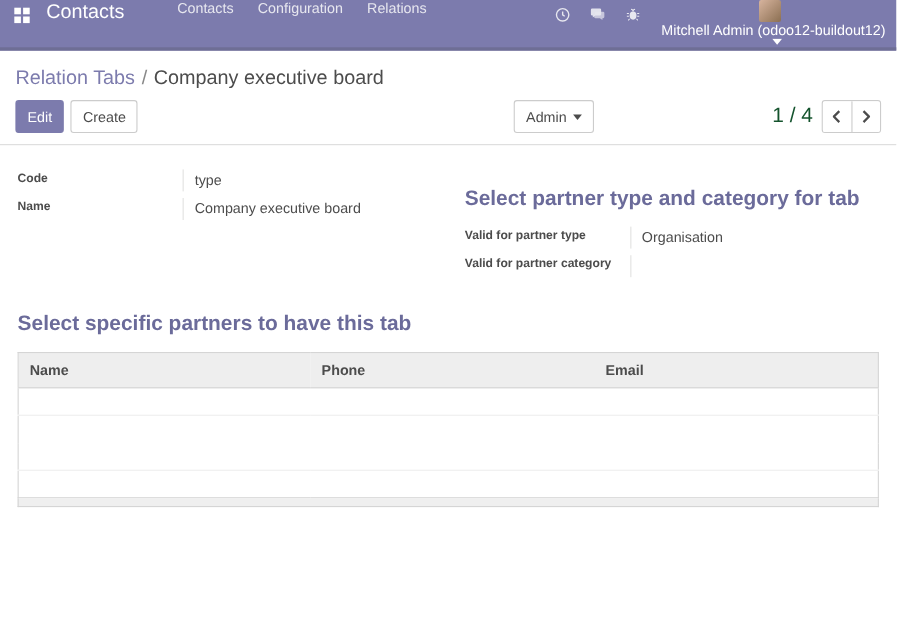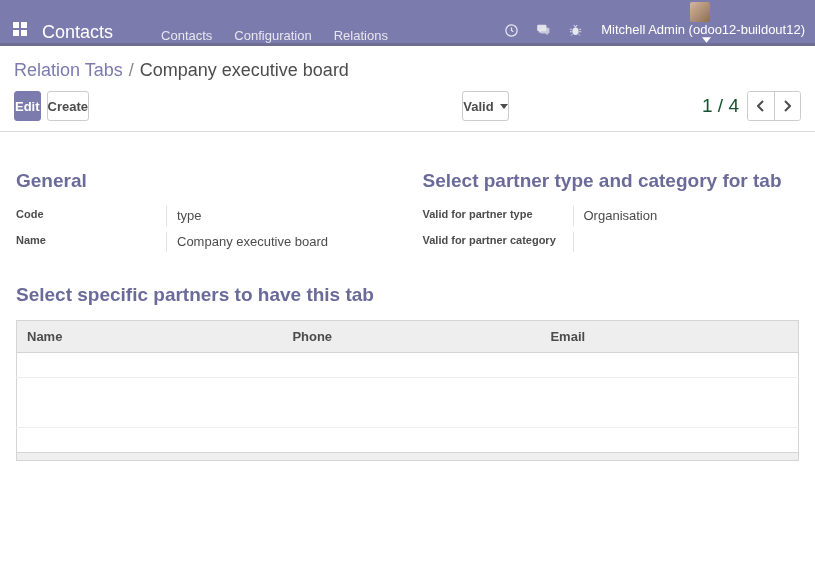--- a/index.html
+++ b/index.html
@@ -17,22 +17,22 @@
     font-size: 13px;
     color: var(--text);
     background: #fff;
   }
 
   
   .navbar {
     background: var(--purple);
     height: 46px;
     display: flex;
-    align-items: flex-end;
-    padding: 17px 10px 0 6px;
+    align-items: flex-start;
+    padding: 0 10px 0 6px;
     color: #fff;
     border-bottom: 3px solid var(--purple-dark);
   }
   .navbar .apps-btn {
     width: 28px; height: 28px;
     display: flex; align-items: center; justify-content: center;
     cursor: pointer;
     margin-right: 8px;
   }
   .apps-grid {
@@ -95,28 +95,28 @@
   }
   .breadcrumb a { color: var(--link); text-decoration: none; cursor: pointer; }
   .breadcrumb .sep { color: #888; }
   .breadcrumb .current { color: #4c4c4c; }
 
   .cp-row {
     display: flex; align-items: center;
   }
   .btn {
     height: 30px;
-    padding: 0 0;
+    padding: 0 10px;
     border: 1px solid #ccc;
     background: #fff;
     border-radius: 3px;
     font-size: 13px;
     color: #4c4c4c;
     cursor: pointer;
-    display: inline-flex; align-items: center; gap: 6px; font-weight: bold;
+    display: inline-flex; align-items: center; gap: 6px;
   }
   .btn.primary {
     background: var(--purple);
     border-color: var(--purple);
     color: #fff;
   }
   .btn + .btn { margin-left: 6px; }
   .cp-row .action-wrap { margin-left: auto; margin-right: auto; padding-left: 180px;}
   .action-btn .caret-down {
     width:0;height:0;border-left:4px solid transparent;border-right:4px solid transparent;border-top:5px solid #4c4c4c;
@@ -240,21 +240,21 @@
     <a>Relation Tabs</a>
     <span class="sep">/</span>
     <span class="current">Company executive board</span>
   </div>
   <div class="cp-row">
     <button class="btn primary">Edit</button>
     <button class="btn">Create</button>
 
     <div class="action-wrap">
       <button class="btn action-btn">
-        <span>Valid</span>
+        <span>Admin</span>
         <span class="caret-down"></span>
       </button>
     </div>
 
     <div class="pager">
       <span>
         <span>1</span>
         /
         <span>4</span>
       </span>
@@ -270,21 +270,20 @@
             </svg>
         </div>
       </div>
     </div>
   </div>
 </div>
 
 <div class="sheet">
   <div class="columns">
     <div class="col">
-      <div class="section-title">General</div>
       <div class="field-row">
         <div class="field-label">Code</div>
         <div class="field-value">type</div>
       </div>
       <div class="field-row">
         <div class="field-label">Name</div>
         <div class="field-value">Company executive board</div>
       </div>
     </div>
 

